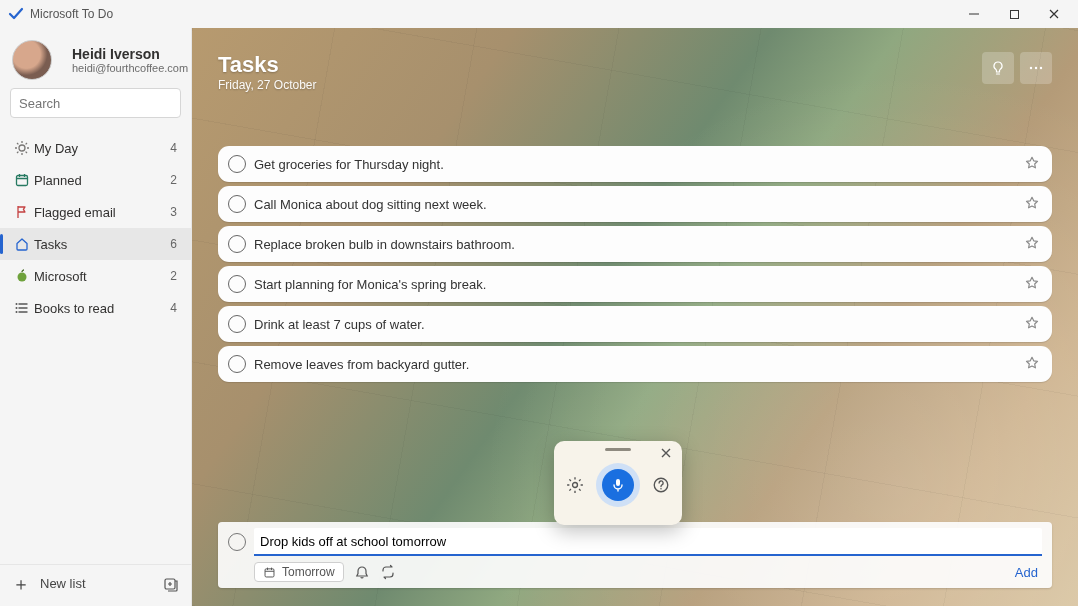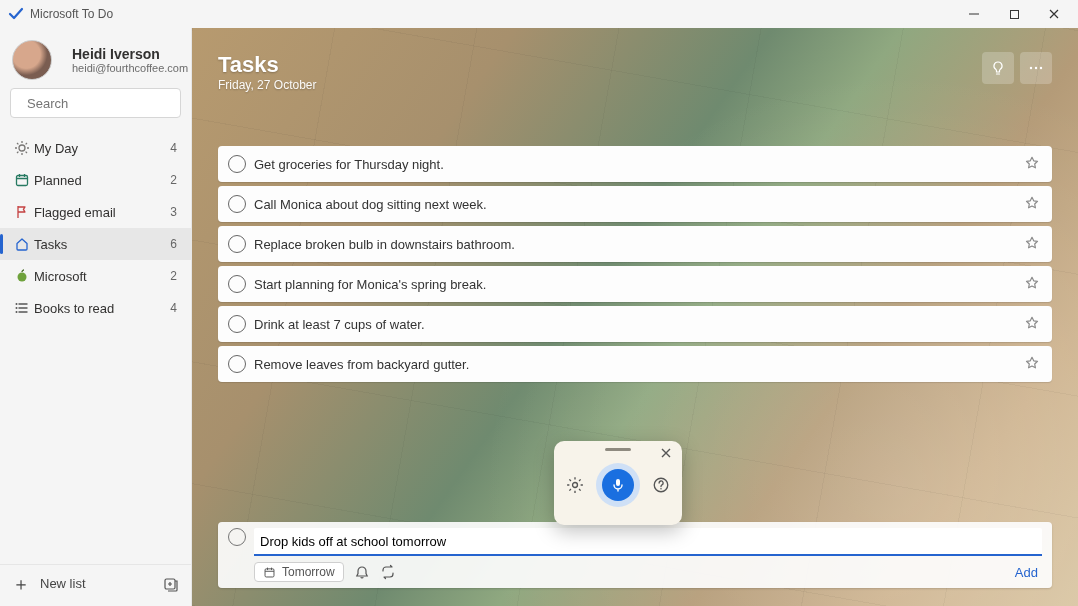--- a/index.html
+++ b/index.html
@@ -55,21 +55,21 @@
   .profile-name { font-weight: 600; font-size: 14px; line-height: 1.15; }
   .profile-email { font-size: 11px; color: #6b6b6b; }
 
   .search-wrap { padding: 0 10px 10px 10px; }
   .search-box {
     display: flex; align-items: center;
     background: #fff;
     border: 1px solid #d6d6d6;
     border-radius: 4px;
     height: 30px;
-    padding: 0 16px;
+    padding: 0 8px;
   }
   .search-box input {
     flex: 1; border: none; outline: none; font-size: 13px;
     background: transparent;
   }
   .search-box .search-icon { width: 14px; height:14px; color:#767676; }
 
   .nav { flex: 1; padding-top: 4px; }
   .nav-item {
     display: flex; align-items: center;
@@ -121,21 +121,21 @@
   .main-header .spacer { flex:1; }
   .hdr-btn {
     width:32px; height:32px; border-radius:4px;
     display:flex; align-items:center; justify-content:center;
     background: rgba(255,255,255,.22); color:#fff; margin-left:6px;
     cursor:pointer;
   }
 
   .task-list { display:flex; flex-direction:column; gap:4px; position:relative; z-index:1; }
   .task-row {
-    background:#fdfdfd; border-radius:4px;
+    background:#fdfdfd; border-radius:11px;
     height:36px; display:flex; align-items:center;
     padding:0 10px; gap:8px;
     box-shadow:0 1px 1px rgba(0,0,0,.12);
     cursor:pointer;
   }
   .chk { width:18px; height:18px; border:1.5px solid #666; border-radius:50%; flex-shrink:0; }
   .task-title { flex:1; font-size:13px; color:#333; }
   .star-btn { width:18px; height:18px; color:#8a8a8a; cursor:pointer; }
 
   
@@ -170,21 +170,21 @@
 
   
   .add-bar {
     margin-top:auto;
     background:rgba(253,253,253,.92);
     border-radius:4px;
     padding:6px 10px 6px 10px;
     box-shadow:0 1px 2px rgba(0,0,0,.15);
     position:relative; z-index:1;
   }
-  .add-top { display:flex; align-items:flex-start; gap:8px; }
+  .add-top { display:flex; align-items:center; gap:8px; }
   .add-top .chk { border-color:#767676; }
   .add-input {
     flex:1; border:none; outline:none;
     background:#fff;
     height:28px;
     font-size:13px;
     padding:0 6px;
     border-bottom:2px solid #2564cf;
     border-radius:2px 2px 0 0;
   }

